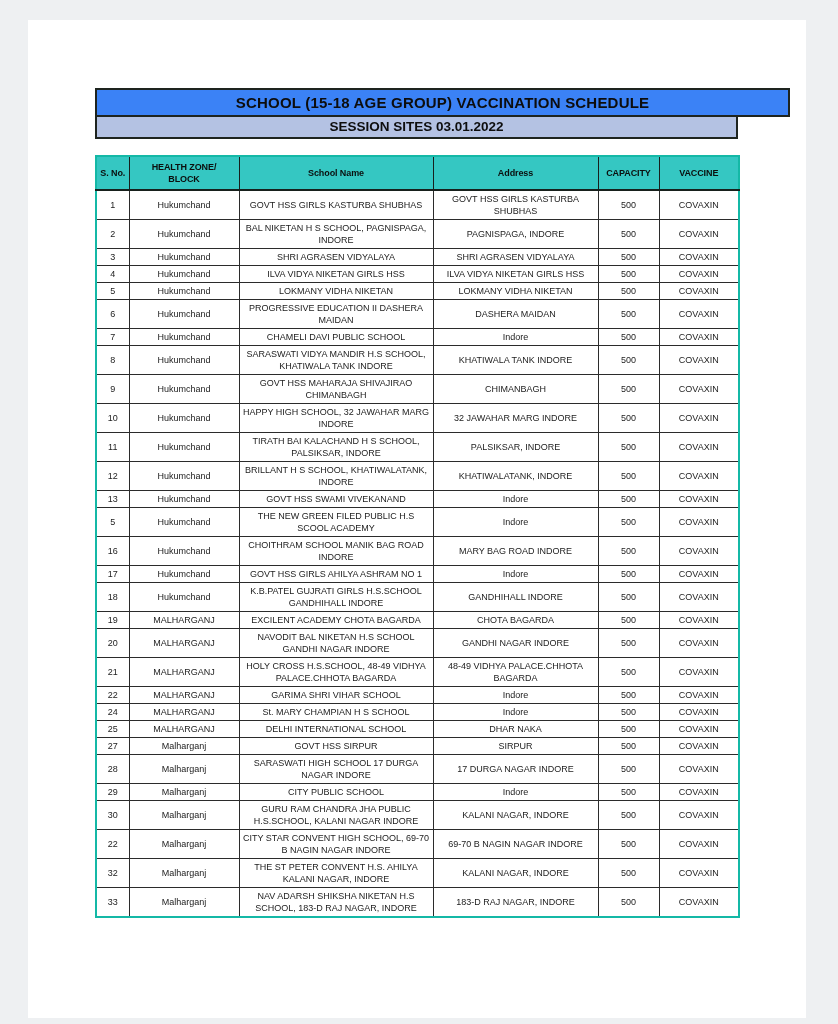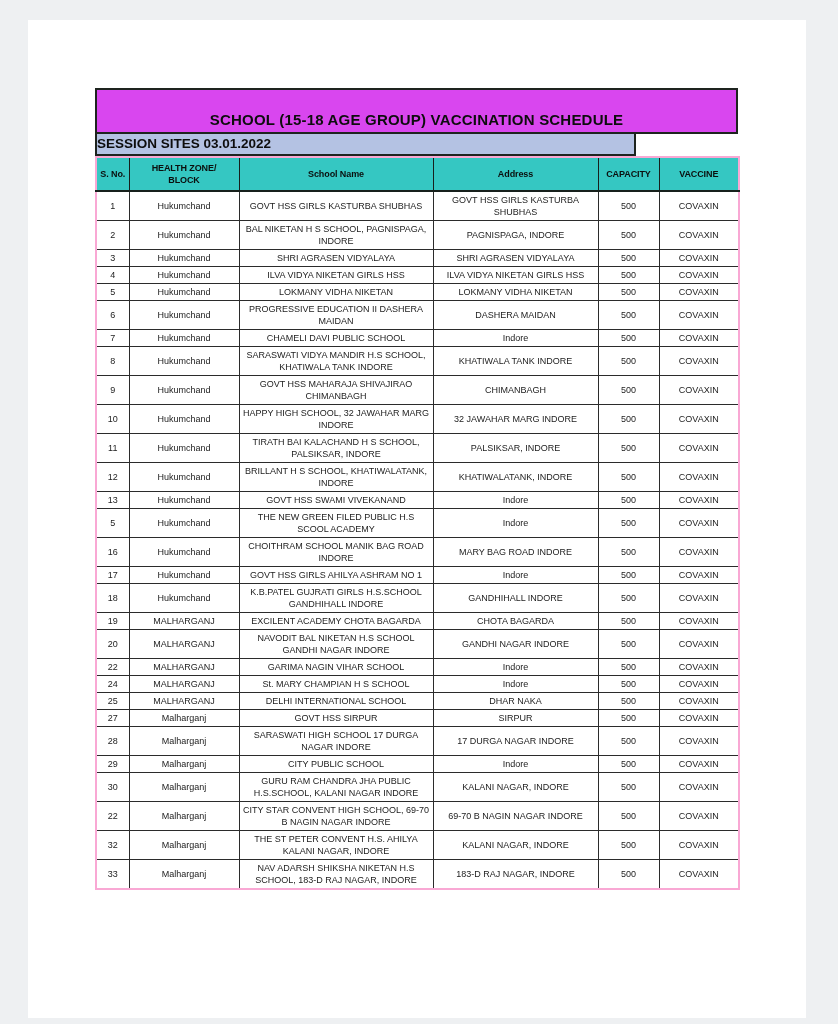--- a/index.html
+++ b/index.html
@@ -29,46 +29,48 @@
     background: #ffffff;
   }
   .doc {
     position: absolute;
     left: 67px;
     top: 68px;
     width: 643px;
   }
   .title-bar {
     box-sizing: border-box;
-    width: 643px;
-    background: #d946ef;
+    width: 695px;
+    background: #3b82f6;
     border: 2px solid #1e241f;
     text-align: center;
     font-weight: bold;
     font-size: 15px;
     letter-spacing: 0.2px;
     color: #0d0d0d;
-    padding: 21px 0 4px 0;
+    padding: 4px 0 4px 0;
   }
   .subtitle-bar {
     box-sizing: border-box;
-    width: 541px;
+    width: 643px;
     background: #b4c2e3;
     border: 2px solid #1e241f;
     border-top: none;
+    text-align: center;
     font-weight: bold;
     font-size: 13.5px;
     color: #0d0d0d;
     padding: 2px 0 3px 0;
   }
   table.sched {
     width: 643px;
     border-collapse: collapse;
     table-layout: fixed;
-    border: 2px solid #f9a8d4;
+    border: 2px solid #14b8a6;
+    margin-top: 16px;
   }
   table.sched th {
     background: #35c7c2;
     color: #0b0f0e;
     font-weight: bold;
     font-size: 9px;
     letter-spacing: -0.1px;
     text-align: center;
     vertical-align: middle;
     border: 1px solid #17201c;
@@ -267,23 +269,31 @@
             </tr>
             <tr>
               <td>20</td>
               <td>MALHARGANJ</td>
               <td>NAVODIT BAL NIKETAN H.S SCHOOL GANDHI NAGAR INDORE</td>
               <td>GANDHI NAGAR INDORE</td>
               <td>500</td>
               <td>COVAXIN</td>
             </tr>
             <tr>
+              <td>21</td>
+              <td>MALHARGANJ</td>
+              <td>HOLY CROSS H.S.SCHOOL, 48-49 VIDHYA PALACE.CHHOTA BAGARDA</td>
+              <td>48-49 VIDHYA PALACE.CHHOTA BAGARDA</td>
+              <td>500</td>
+              <td>COVAXIN</td>
+            </tr>
+            <tr>
               <td>22</td>
               <td>MALHARGANJ</td>
-              <td>GARIMA NAGIN VIHAR SCHOOL</td>
+              <td>GARIMA SHRI VIHAR SCHOOL</td>
               <td>Indore</td>
               <td>500</td>
               <td>COVAXIN</td>
             </tr>
             <tr>
               <td>24</td>
               <td>MALHARGANJ</td>
               <td>St. MARY CHAMPIAN H S SCHOOL</td>
               <td>Indore</td>
               <td>500</td>

